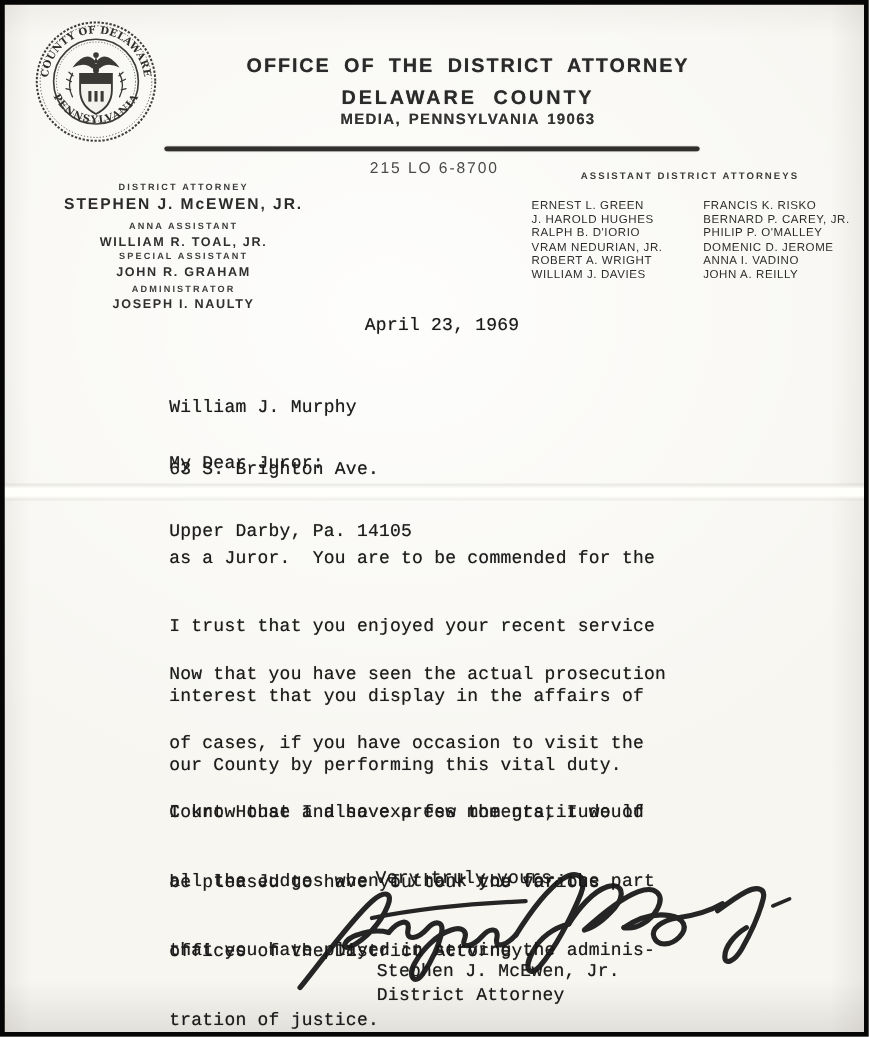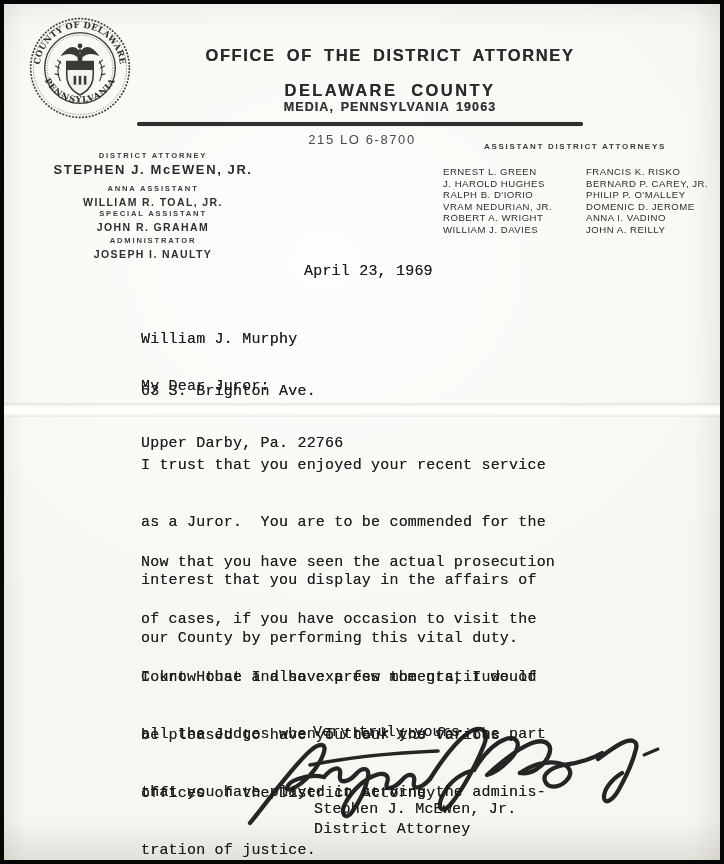--- a/index.html
+++ b/index.html
@@ -19,21 +19,21 @@
       #f7f6f1;
     overflow:hidden;
   }
   .abs{position:absolute;}
 
   
   .seal{left:24px;top:12px;width:104px;height:104px;}
   .lh-block{left:176px;top:42px;width:420px;text-align:center;color:#2a2a2a;}
   .lh1{font-size:16.5px;font-weight:700;letter-spacing:1.6px;word-spacing:5px;
        text-shadow:0 0 0.6px rgba(42,42,42,0.75);}
-  .lh2{font-size:16.5px;font-weight:700;letter-spacing:2.4px;word-spacing:7px;margin-top:16px;
+  .lh2{font-size:16.5px;font-weight:700;letter-spacing:2.4px;word-spacing:7px;margin-top:8px;
        text-shadow:0 0 0.6px rgba(42,42,42,0.75);}
   .lh3{font-size:12.5px;font-weight:700;letter-spacing:1.1px;word-spacing:2px;color:#333;
        text-shadow:0 0 0.4px rgba(50,50,50,0.7);}
   .rule{left:133px;top:118px;width:446px;height:3.5px;background:#31302e;border-radius:2px;
         box-shadow:0 0 1px rgba(40,40,40,0.6);}
   .phone{left:258px;top:128px;width:200px;text-align:center;
          font-size:13px;letter-spacing:1.6px;color:#4a4a49;}
 
   .staff-group{left:21px;width:256px;text-align:center;color:#343434;}
   .staff-title{font-size:7.6px;font-weight:700;letter-spacing:1.8px;color:#3d3d3d;}
@@ -151,28 +151,28 @@
       <div>JOHN A. REILLY</div>
     </div>
 
     <div class="abs crease"></div>
 
     <div class="abs tw date">April 23, 1969</div>
 
     <div class="abs tw recipient">
       <div>William J. Murphy</div>
       <div>63 S. Brighton Ave.</div>
-      <div>Upper Darby, Pa. 22766</div>
+      <div>Upper Darby, Pa. 14105</div>
     </div>
 
     <div class="abs tw salutation">My Dear Juror:</div>
 
     <div class="abs tw p1">
+      <div>as a Juror.  You are to be commended for the</div>
       <div>I trust that you enjoyed your recent service</div>
-      <div>as a Juror.  You are to be commended for the</div>
       <div>interest that you display in the affairs of</div>
       <div>our County by performing this vital duty.</div>
     </div>
 
     <div class="abs tw p2">
       <div>Now that you have seen the actual prosecution</div>
       <div>of cases, if you have occasion to visit the</div>
       <div>Court House and have a few moments, I would</div>
       <div>be pleased to have you tour the various</div>
       <div>offices of the District Attorney.</div>

